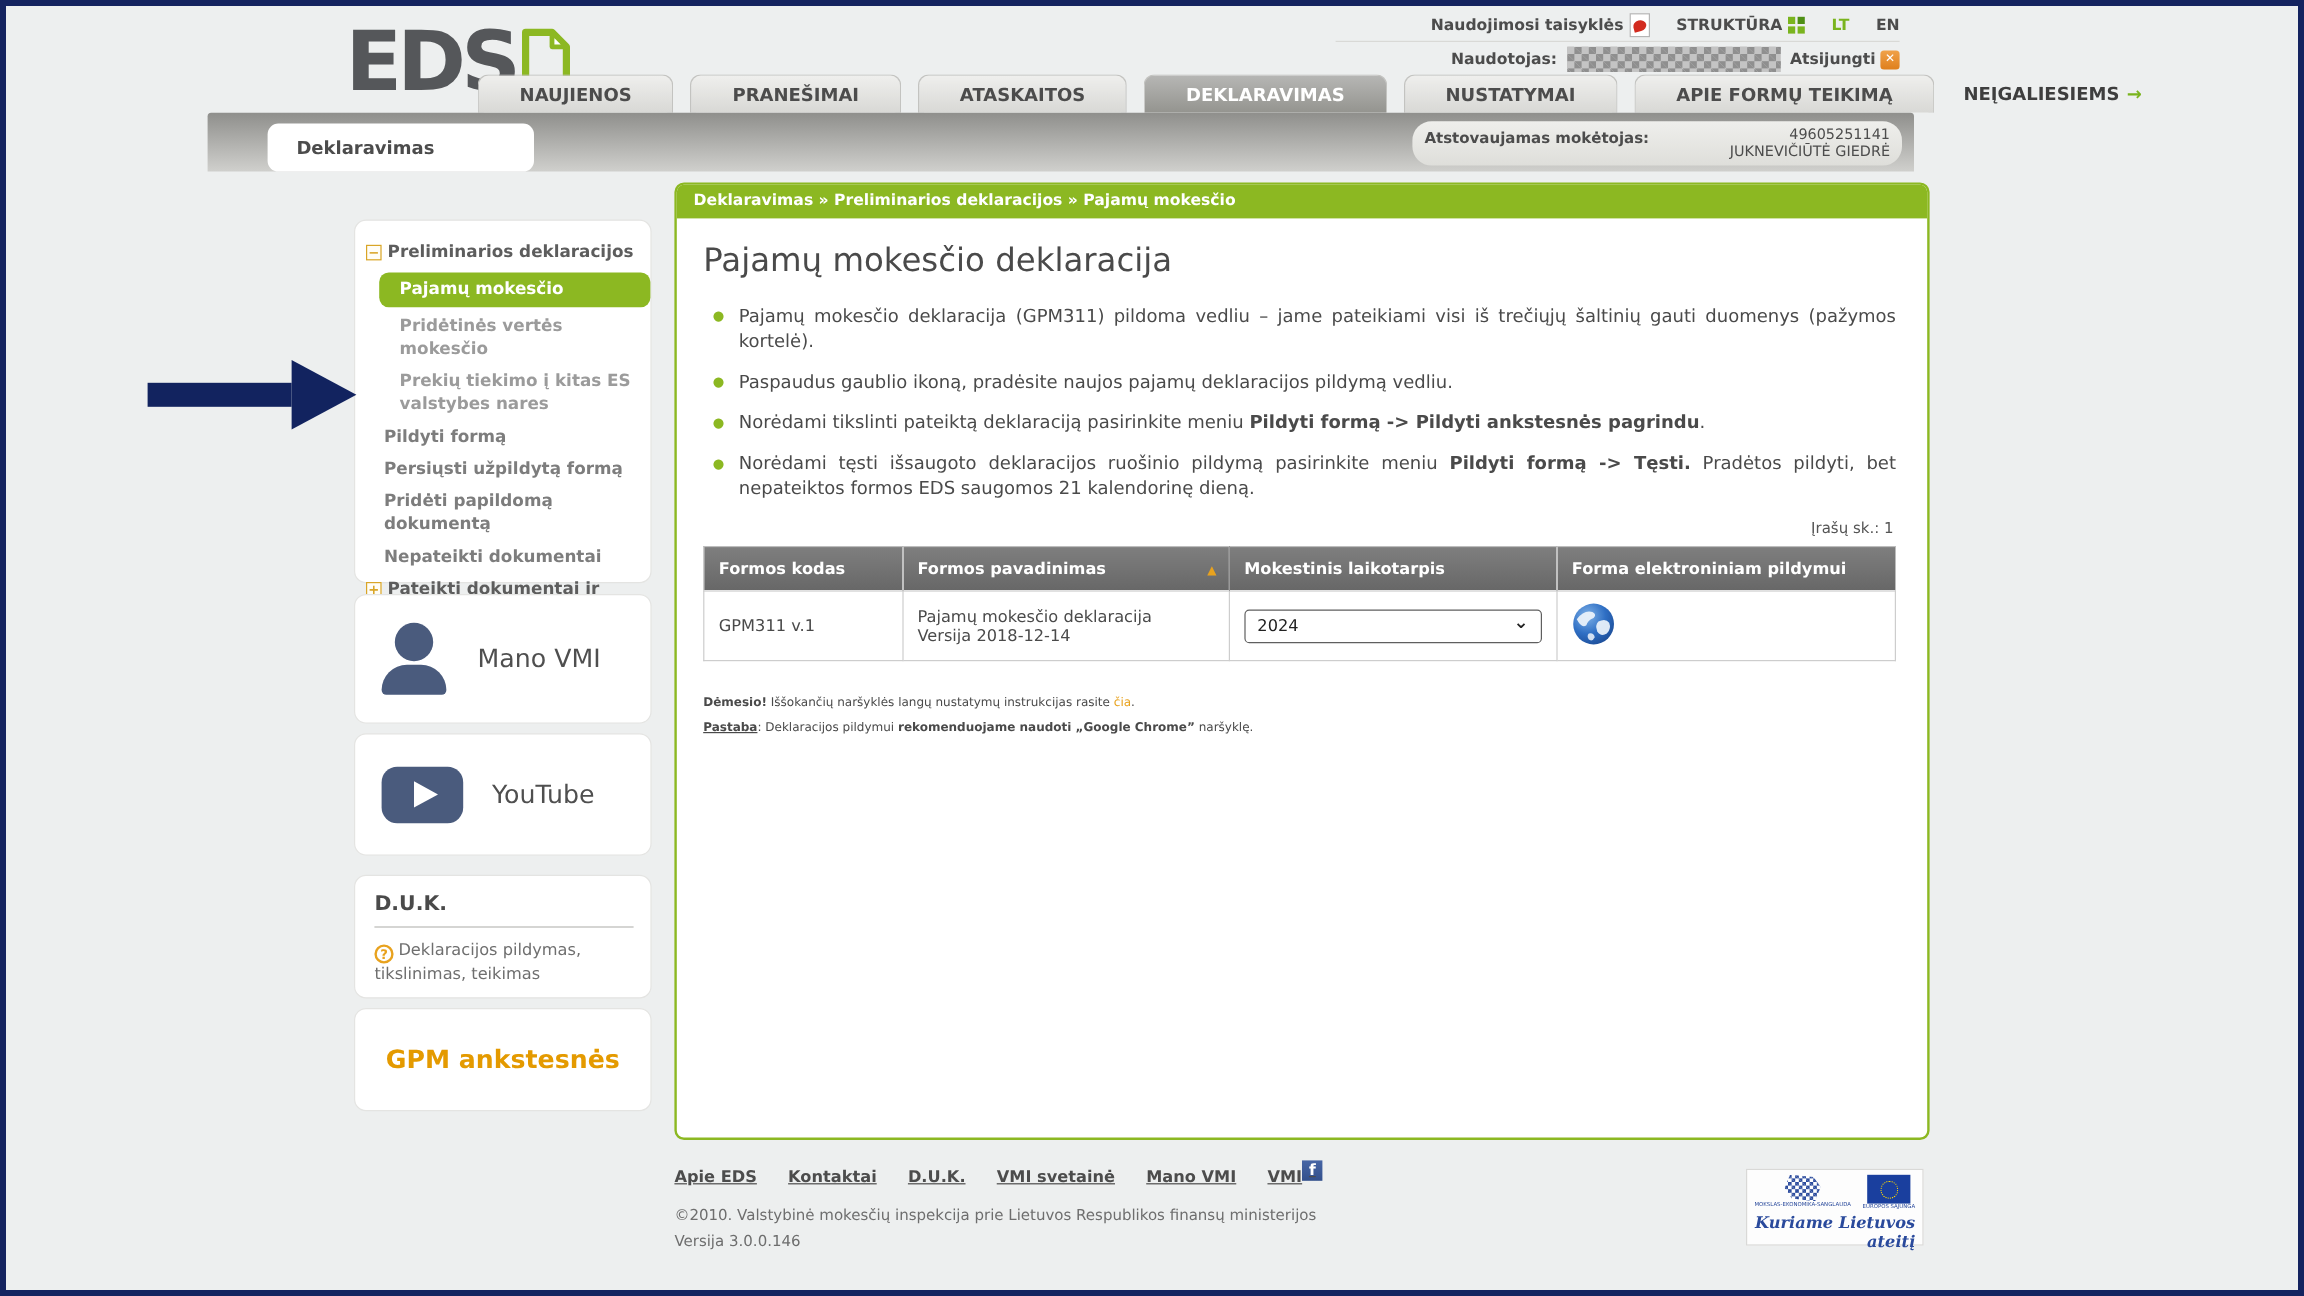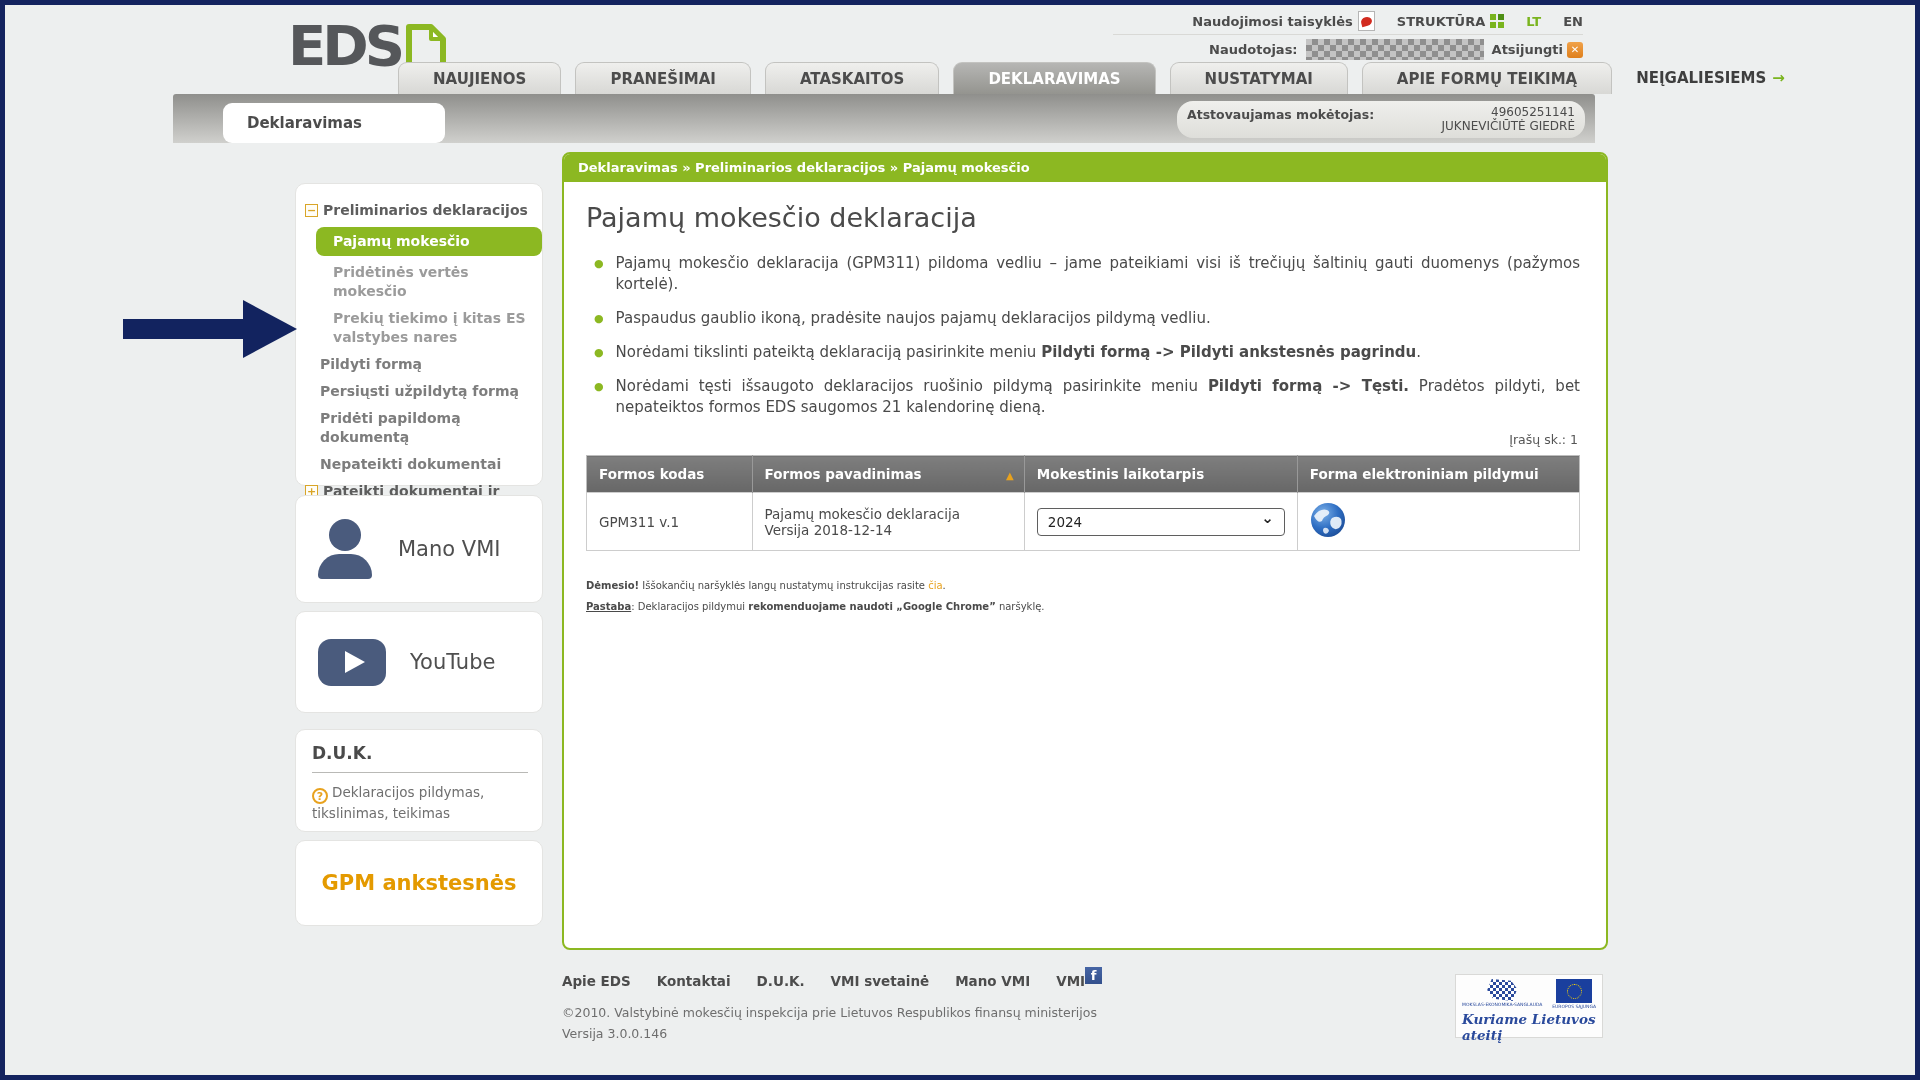--- a/index.html
+++ b/index.html
@@ -3,21 +3,21 @@
 <meta charset="utf-8">
 <style>
   * { box-sizing: border-box; margin: 0; padding: 0; }
   html,body { width:1920px; height:1080px; }
   body { font-family:"DejaVu Sans","Liberation Sans",sans-serif; }
   .frame { position:relative; width:1920px; height:1080px; background:#edefef;
            border:5px solid #14235f; overflow:hidden; }
 
   
   .logo { position:absolute; left:283px; top:16px; display:flex; align-items:flex-start; }
-  .logo-text { font-size:56px; font-weight:bold; color:#55575a; letter-spacing:-4px; line-height:0.9; }
+  .logo-text { font-size:69px; font-weight:bold; color:#55575a; letter-spacing:-4px; line-height:0.9; }
   .logo-doc { margin-left:4px; margin-top:2px; }
 
   .hdr-row1 { position:absolute; top:6px; right:332px; display:flex; gap:22px; align-items:center;
               font-size:13px; font-weight:bold; color:#4c4c4c; }
   .hdr-sep  { position:absolute; top:29px; right:332px; width:470px; height:1px; background:#d9d9d6; }
   .hdr-row1 .lnk { display:flex; align-items:center; gap:5px; cursor:pointer; }
   .lang-lt { color:#7ab41e; } .lang-en { color:#4c4c4c; }
 
   .pdf-icon { width:17px; height:20px; background:#fff; border:1px solid #b5b5b5; position:relative; }
   .pdf-icon::after { content:""; position:absolute; left:2px; top:5px; width:11px; height:9px;
@@ -128,21 +128,21 @@
   .sel .chev { font-weight:bold; font-size:15px; margin-top:-7px; }
   .globe { cursor:pointer; display:inline-block; }
 
   .notes { margin-top:24px; font-size:10px; color:#4a4a4a; line-height:2.1; }
   .orange-link { color:#e8a21e; cursor:pointer; }
   .u { text-decoration:underline; }
   b,.b { font-weight:bold; }
 
   
   .f-links { position:absolute; left:557px; top:968px; display:flex; gap:26px; align-items:center;
-             font-size:13.5px; font-weight:bold; color:#4c4c4c; }
+             font-size:13.5px; font-weight:bold; color:#4c4c4c;text-decoration:underline; }
   .f-links span { cursor:pointer; }
   .fb-wrap { display:flex; align-items:flex-start; gap:0; }
   .fb-icon { width:17px; height:17px; background:linear-gradient(#4665a5,#33508c); color:#fff;
              font-weight:bold; font-size:13px; text-align:center; line-height:18px; margin-top:-6px; cursor:pointer; }
   .copyright { position:absolute; left:557px; top:1000px; font-size:12.5px; color:#6e6e6e; }
   .version   { position:absolute; left:557px; top:1021px; font-size:12.5px; color:#6e6e6e; }
 
   .eu-box { position:absolute; left:1450px; top:969px; width:148px; height:64px; background:#fdfdfd;
             border:1px solid #d9d9d7; padding:4px 6px 2px; }
   .eu-row { display:flex; justify-content:space-between; align-items:flex-start; }
@@ -151,21 +151,21 @@
      background-image:
        linear-gradient(45deg,#2a4a9c 25%,transparent 25%,transparent 75%,#2a4a9c 75%),
        linear-gradient(45deg,#2a4a9c 25%,#fff 25%,#fff 75%,#2a4a9c 75%);
      background-size:6px 6px; background-position:0 0,3px 3px;
      clip-path:polygon(15% 0,80% 8%,100% 45%,85% 100%,20% 90%,0 50%); }
   .eu-flag { width:36px; height:24px; background:#1a3f9e; margin:0 auto; position:relative; }
   .eu-flag::after { content:""; position:absolute; left:11px; top:5px; width:13px; height:13px;
                     border:1px dotted #ffd800; border-radius:50%; }
   .tiny-cap { font-size:4.5px; color:#2a4a9c; margin-top:1px; }
   .eu-caption { font-family:"DejaVu Serif","Liberation Serif",serif; font-style:italic; font-weight:bold;
-                color:#2a4a9c; font-size:13.5px; text-align:left; margin-top:2px; }
+                color:#2a4a9c; font-size:13.5px; text-align:right; margin-top:2px; }
 </style>
 </head>
 <body>
 
 <div class="frame">
 
   <div class="logo">
     <span class="logo-text">EDS</span>
     <span class="logo-doc">
       <svg width="42" height="50" viewBox="0 0 42 50">

